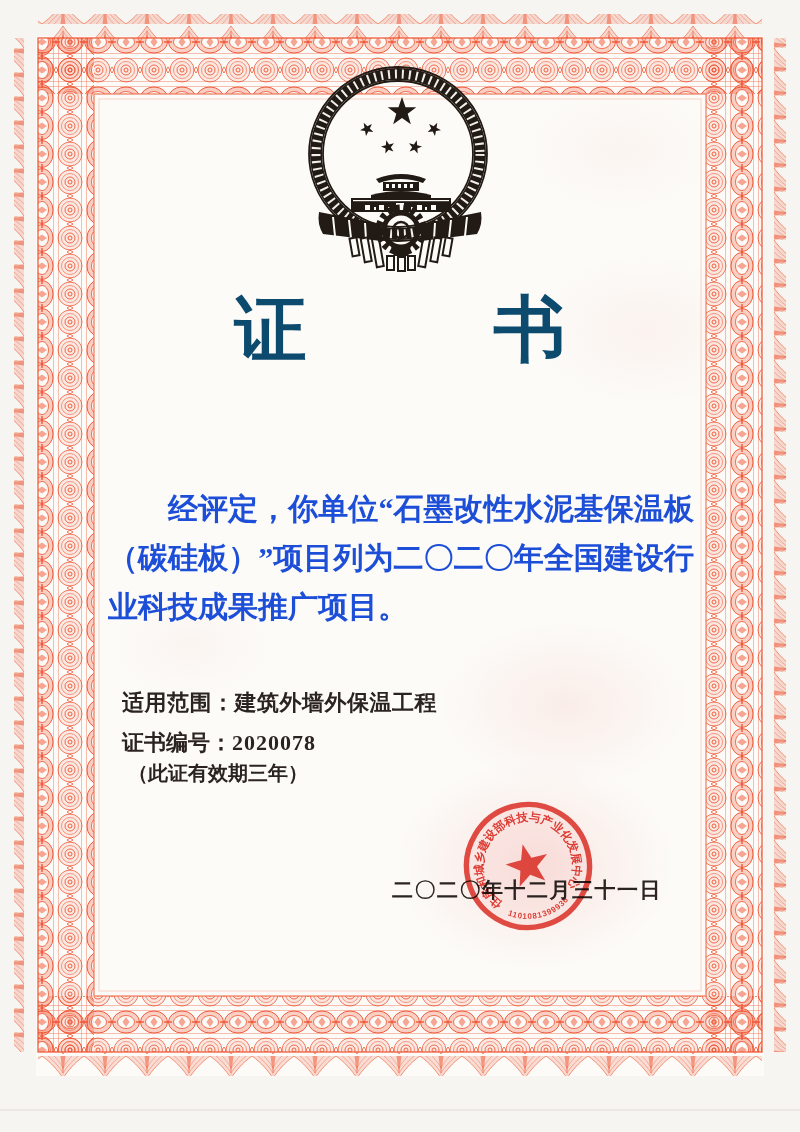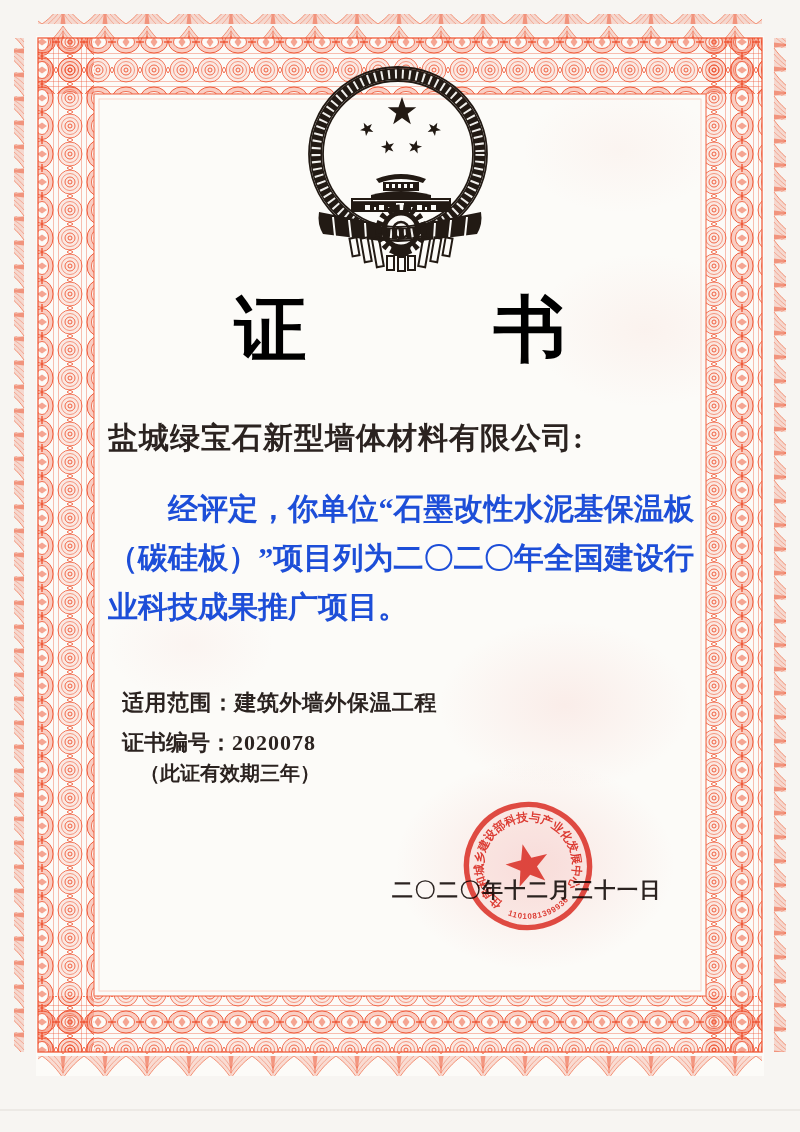--- a/index.html
+++ b/index.html
@@ -22,38 +22,38 @@
       radial-gradient(120px 80px at 190px 645px, rgba(238,160,150,0.07), transparent 70%);
   }
   svg.border-svg { position:absolute; left:0; top:0; }
   .scanline {
     position:absolute; left:0; top:1109px; width:800px; height:2px;
     background:#e7e4e0; opacity:.7;
   }
   svg.emblem { position:absolute; left:305px; top:66px; width:190px; height:206px; }
   .title {
     position:absolute; left:0; top:282px; width:800px; margin:0;
-    font-size:72px; font-weight:700; color:#000000;
+    font-size:72px; font-weight:700; color:#0c4a6e;
     text-align:center; letter-spacing:2.6em; text-indent:2.6em;
     font-family:"Liberation Serif","DejaVu Serif",serif;
   }
   .recipient {
     position:absolute; left:108px; top:418px; width:600px;
     font-size:30px; font-weight:700; color:#2b2320; letter-spacing:1px;
   }
   .body-text {
     position:absolute; left:108px; top:484px; width:586px; margin:0;
     font-size:30px; font-weight:700; color:#1d4ed8;
     line-height:49px; text-indent:2em; text-align:justify;
   }
   .detail { position:absolute; left:122px; color:#2b2320; font-weight:700; }
   .scope    { top:688px; font-size:22px; letter-spacing:.5px;font-family:Liberation Mono, monospace; }
   .certno   { top:728px; font-size:22px; }
   .certno .num { font-weight:700; letter-spacing:1px; font-family:"Liberation Serif",serif; }
-  .validity { top:760px; left:140px; font-size:20px; }
+  .validity { top:760px; left:128px; font-size:20px; }
   .date {
     position:absolute; left:392px; top:876px;
     font-size:21px; font-weight:700; color:#2b2320; letter-spacing:1.5px;text-align:right;
   }
   svg.seal {
     position:absolute; left:450px; top:788px; width:156px; height:156px;
     mix-blend-mode:multiply; opacity:.95;
   }
   .seal-org-text  { font-family:"Liberation Sans","DejaVu Sans",sans-serif; font-weight:700; font-size:11.5px; }
   .seal-num-text  { font-family:"Liberation Sans","DejaVu Sans",sans-serif; font-weight:700; font-size:8px; letter-spacing:.8px; }
@@ -211,21 +211,20 @@
       <g transform="rotate(10 132 180)">
         <rect x="139" y="170" width="7" height="18"></rect>
           <rect x="128" y="172" width="7" height="24"></rect>
           <rect x="117" y="174" width="7" height="29"></rect>
       </g>
     </g>
   </svg>
 
   <h1 class="title">证书</h1>
 
-  <div class="recipient">盐城绿宝石新型墙体材料有限公司:</div>
   <p class="body-text">经评定，你单位“石墨改性水泥基保温板（碳硅板）”项目列为二〇二〇年全国建设行业科技成果推广项目。</p>
 
   <div class="detail scope"><span>适用范围：</span><span>建筑外墙外保温工程</span></div>
   <div class="detail certno"><span>证书编号：</span><span class="num">2020078</span></div>
   <div class="detail validity">（此证有效期三年）</div>
 
   <div class="date">二〇二〇年十二月三十一日</div>
 
   <svg class="seal" viewBox="-78 -78 156 156" aria-hidden="true">
     <defs>

